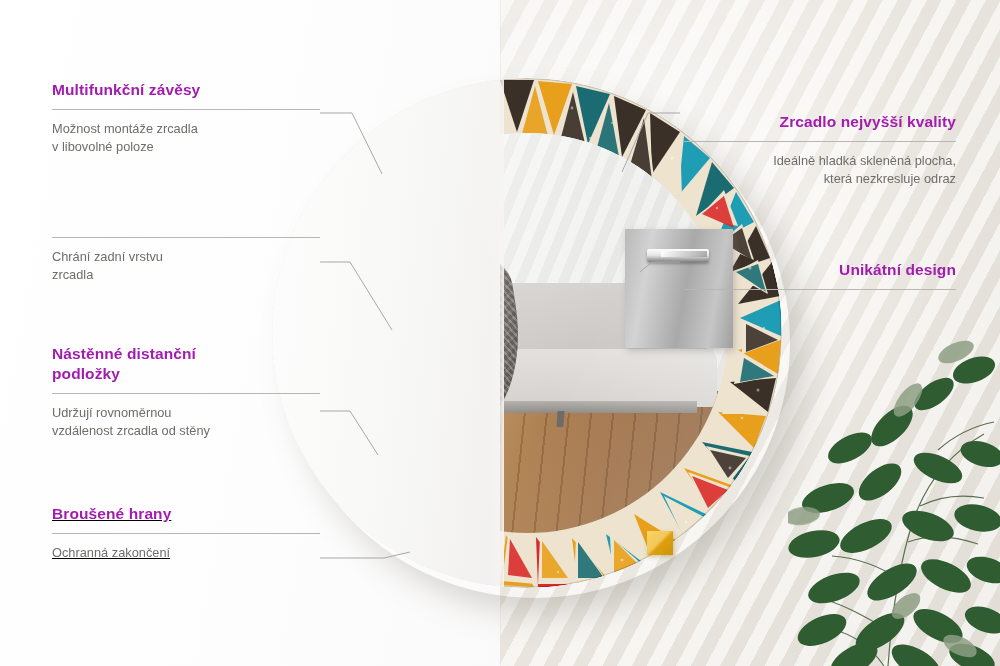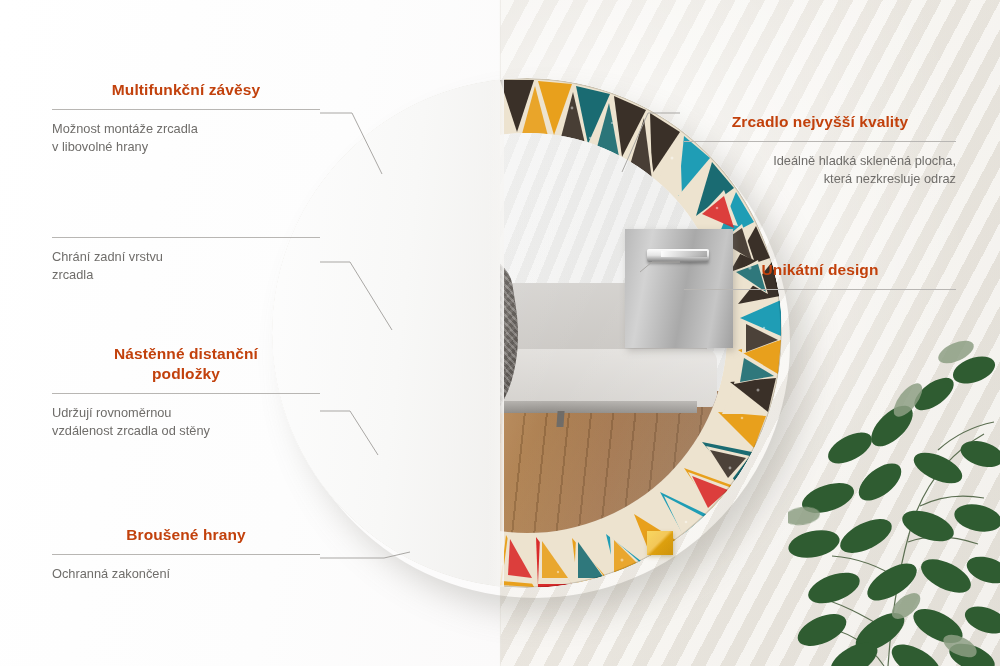--- a/index.html
+++ b/index.html
@@ -187,35 +187,35 @@
     background:linear-gradient(135deg, rgba(255,255,255,.30) 0 45%, rgba(0,0,0,.06) 55% 100%);
   }
 
   
   .plant { position:absolute; left:788px; top:330px; width:212px; height:336px; }
   .plant svg { display:block; }
 
   
   .callout { position:absolute; }
   .callout h3 {
-    font-size:15.5px; font-weight:bold; color:#c2410c;
-    letter-spacing:.1px; line-height:1.28; white-space:pre-line;text-align:center;
+    font-size:15.5px; font-weight:bold; color:#a21caf;
+    letter-spacing:.1px; line-height:1.28; white-space:pre-line;
   }
   .callout .rule {
     height:1px; background:#b8b6b3; margin-top:9px; margin-bottom:10px;
   }
   .callout p {
     font-size:12.8px; color:#6f6d6a; line-height:1.42; white-space:pre-line;
   }
   .callout.right { text-align:right;margin-top:32px; }
 
   .c1 { left:52px; top:80px;  width:268px; }
   .c2 { left:52px; top:228px; width:268px; }
   .c3 { left:52px; top:344px; width:268px; }
-  .c4 { left:52px; top:525px; width:268px; }
+  .c4 { left:52px; top:504px; width:268px;text-decoration:underline; }
   .c5 { right:44px; top:80px;  width:272px; }
   .c6 { right:44px; top:228px; width:272px; }
 
   
   .leaders { position:absolute; left:0; top:0; width:1000px; height:666px; }
   .leaders svg { display:block; }
 </style>
 </head>
 <body>
 
@@ -459,21 +459,21 @@
         <path d="M680,113 L648,113 L622,172"></path>
         <path d="M680,262 L652,262 L640,272"></path>
       </g>
     </svg>
   </div>
 
   <div class="callout c1">
     <h3>Multifunkční závěsy</h3>
     <div class="rule"></div>
     <p>Možnost montáže zrcadla
-v libovolné hrany</p>
+v libovolné poloze</p>
   </div>
 
   <div class="callout c2">
     <div class="rule"></div>
     <p>Chrání zadní vrstvu
 zrcadla</p>
   </div>
 
   <div class="callout c3">
     <h3>Nástěnné distanční

